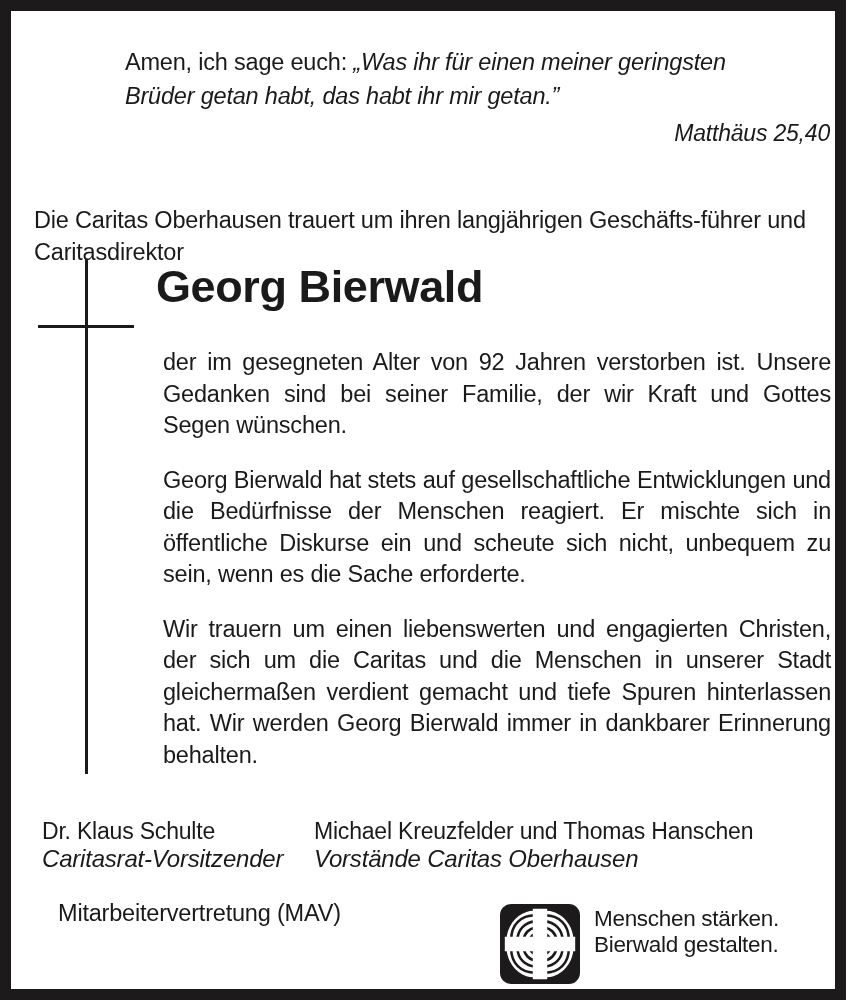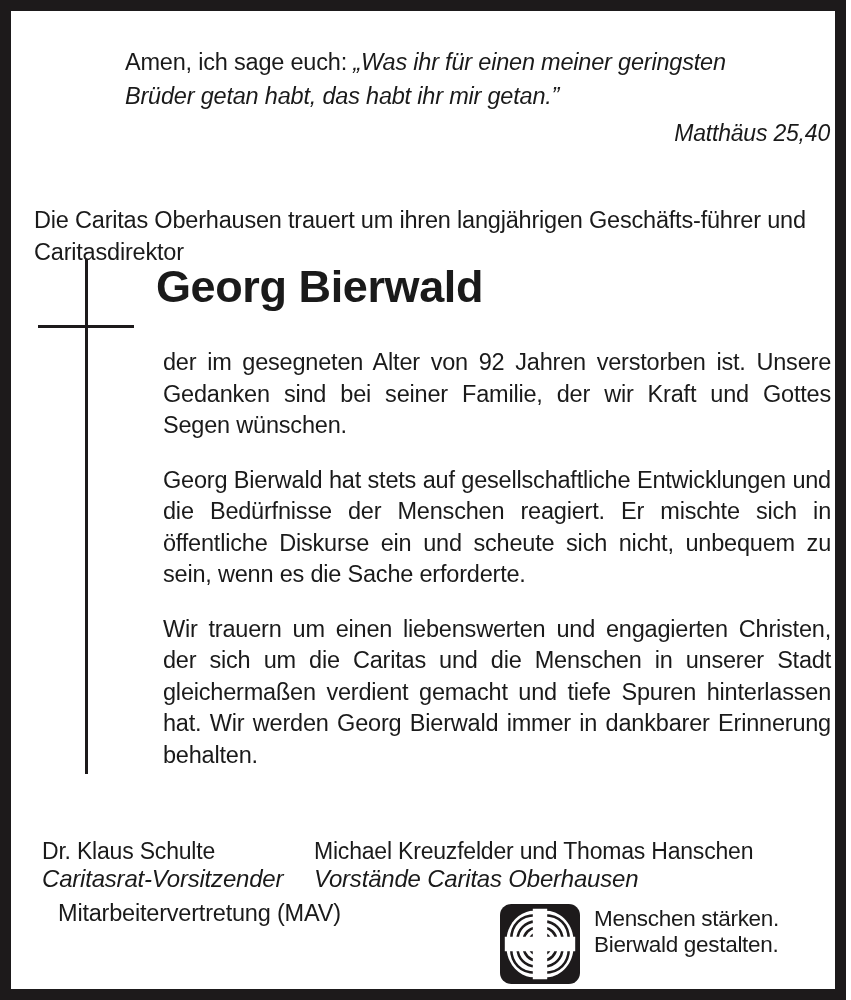--- a/index.html
+++ b/index.html
@@ -129,21 +129,20 @@
     width: 790px;
     display: flex;
   }
   .signatory { }
   .signatory.col-left  { width: 272px; }
   .signatory.col-right { flex: 1; }
   .sig-name {
     font-size: 23px;
     line-height: 29px;
     letter-spacing: -0.2px;
-    margin-top: 20px;
   }
   .sig-role {
     font-size: 24px;
     line-height: 25px;
     letter-spacing: -0.2px;
     font-style: italic;
   }
 
   
   .mav-line {

